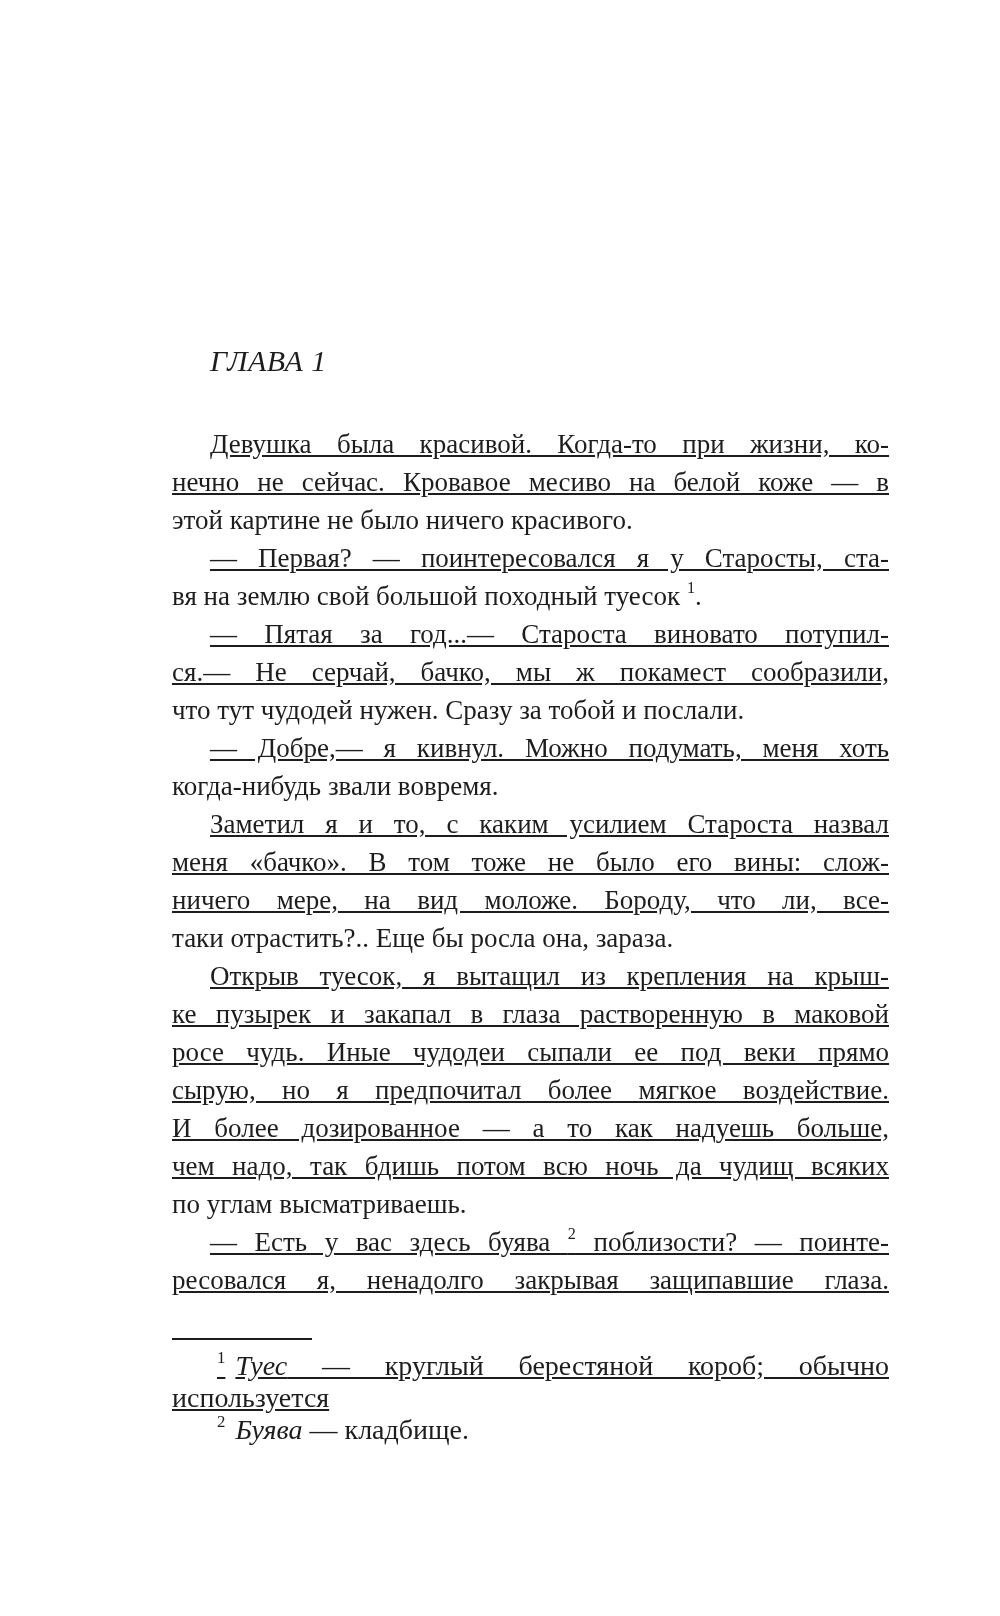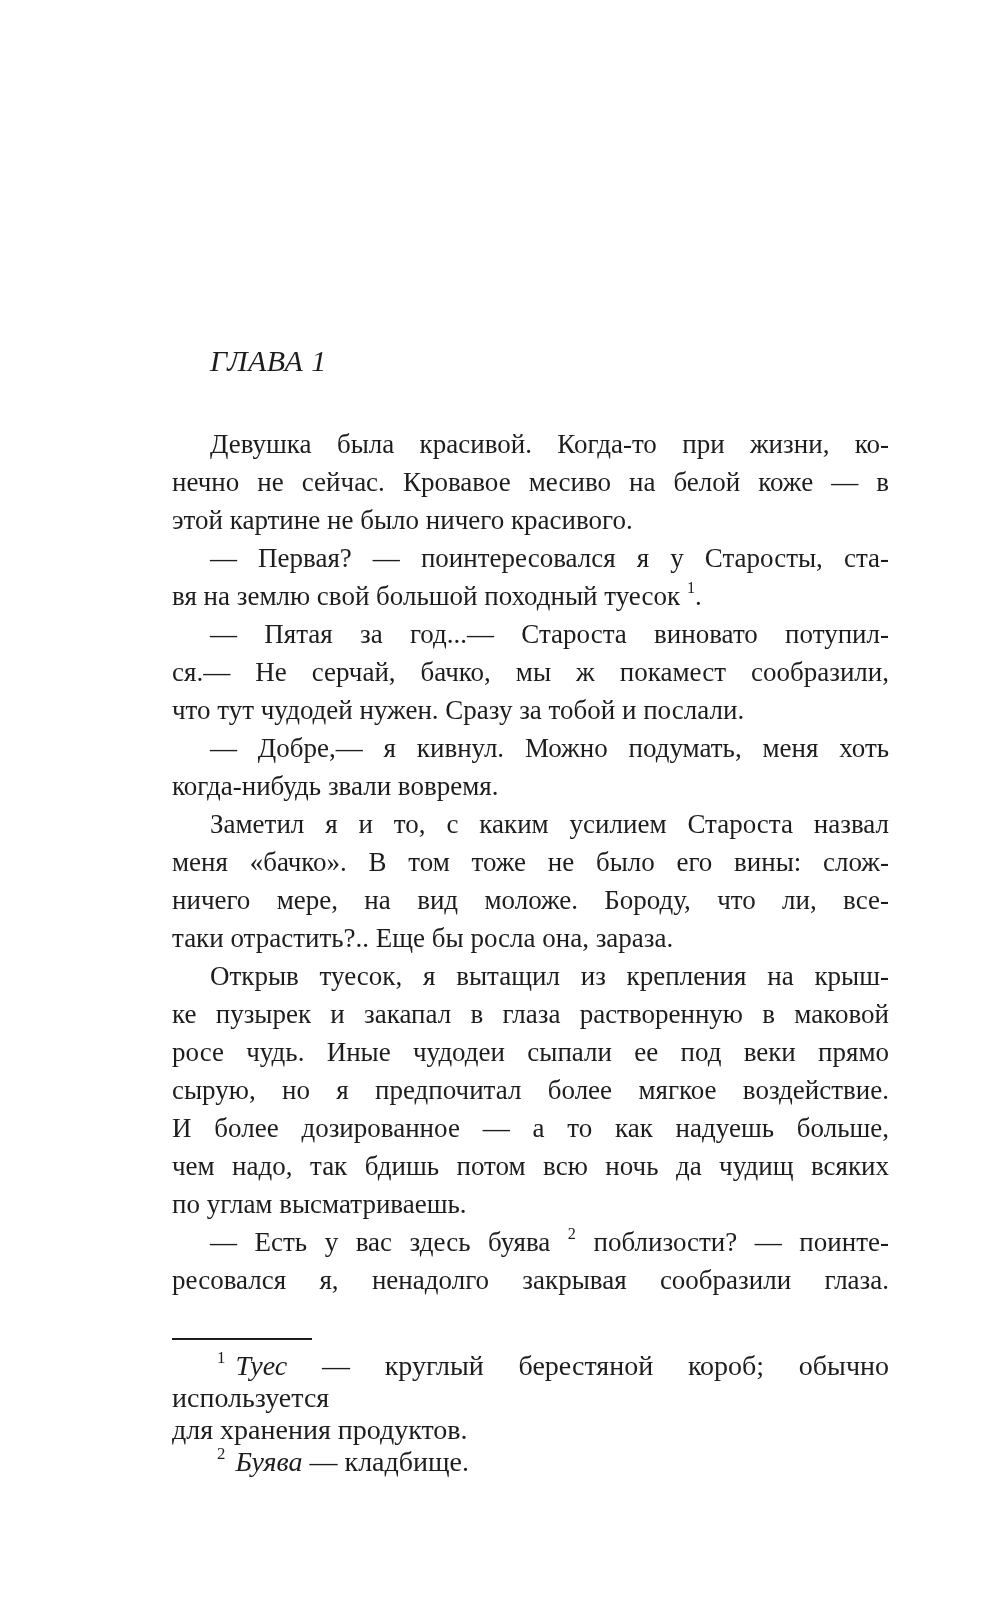--- a/index.html
+++ b/index.html
@@ -35,20 +35,21 @@
     margin-top: 49px;
     font-size: 27px;
     line-height: 38px;
   }
   .line {
     white-space: normal;
   }
   .line.just {
     text-align: justify;
     text-align-last: justify;
+    text-decoration: underline;
   }
   .line.first {
     text-indent: 38px;
   }
   sup {
     font-size: 60%;
     line-height: 0;
     position: relative;
     top: -0.1em;
     vertical-align: super;
@@ -109,29 +110,28 @@
           <div class="line first just">Открыв туесок, я вытащил из крепления на крыш-</div>
           <div class="line just">ке пузырек и закапал в глаза растворенную в маковой</div>
           <div class="line just">росе чудь. Иные чудодеи сыпали ее под веки прямо</div>
           <div class="line just">сырую, но я предпочитал более мягкое воздействие.</div>
           <div class="line just">И более дозированное — а то как надуешь больше,</div>
           <div class="line just">чем надо, так бдишь потом всю ночь да чудищ всяких</div>
           <div class="line">по углам высматриваешь.</div>
         </div>
         <div>
           <div class="line first just">— Есть у вас здесь буява&nbsp;<sup>2</sup> поблизости? — поинте-</div>
-          <div class="line just">ресовался я, ненадолго закрывая сообразили глаза.</div>
+          <div class="line just">ресовался я, ненадолго закрывая защипавшие глаза.</div>
         </div>
       </div>
     <div class="footnotes">
       <div class="fn-rule"></div>
       <div class="fn-text" id="fn-text">
           <div>
             <div class="line first just"><sup>1</sup><i>Туес</i> — круглый берестяной короб; обычно используется</div>
-            <div class="line">для хранения продуктов.</div>
           </div>
           <div>
             <div class="line first"><sup>2</sup><i>Буява</i> — кладбище.</div>
           </div>
         </div>
     </div>
   </div>
 </div>
 
 </body></html>

